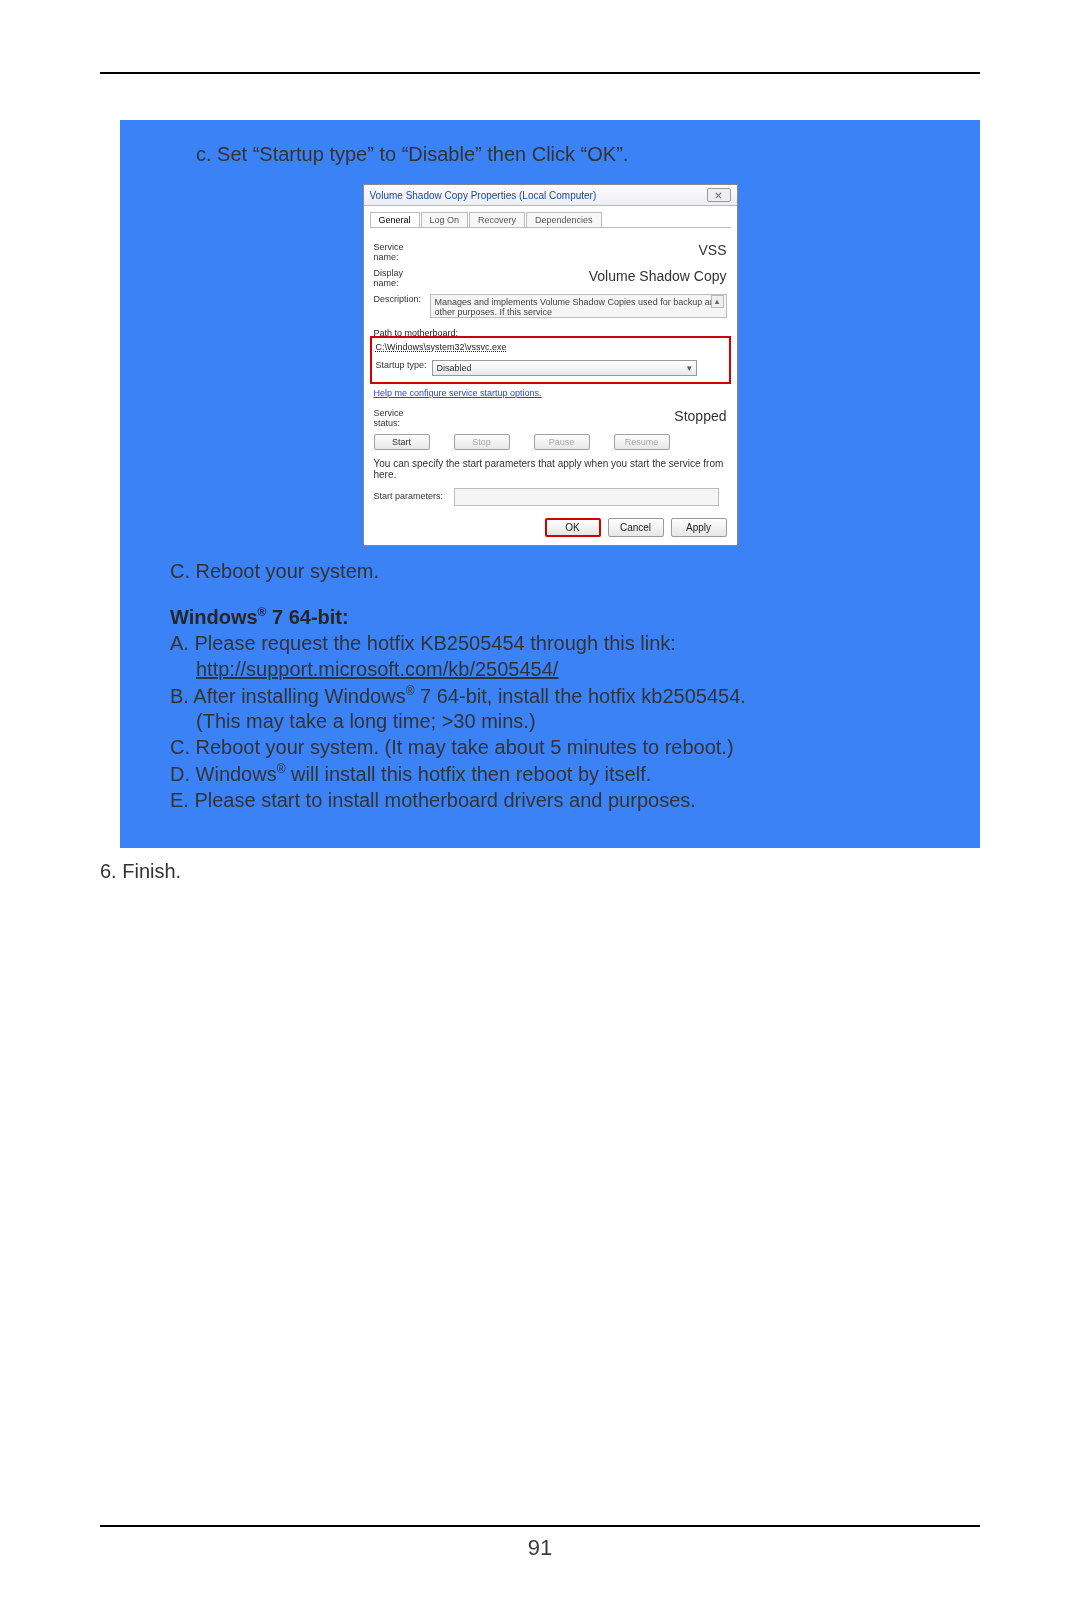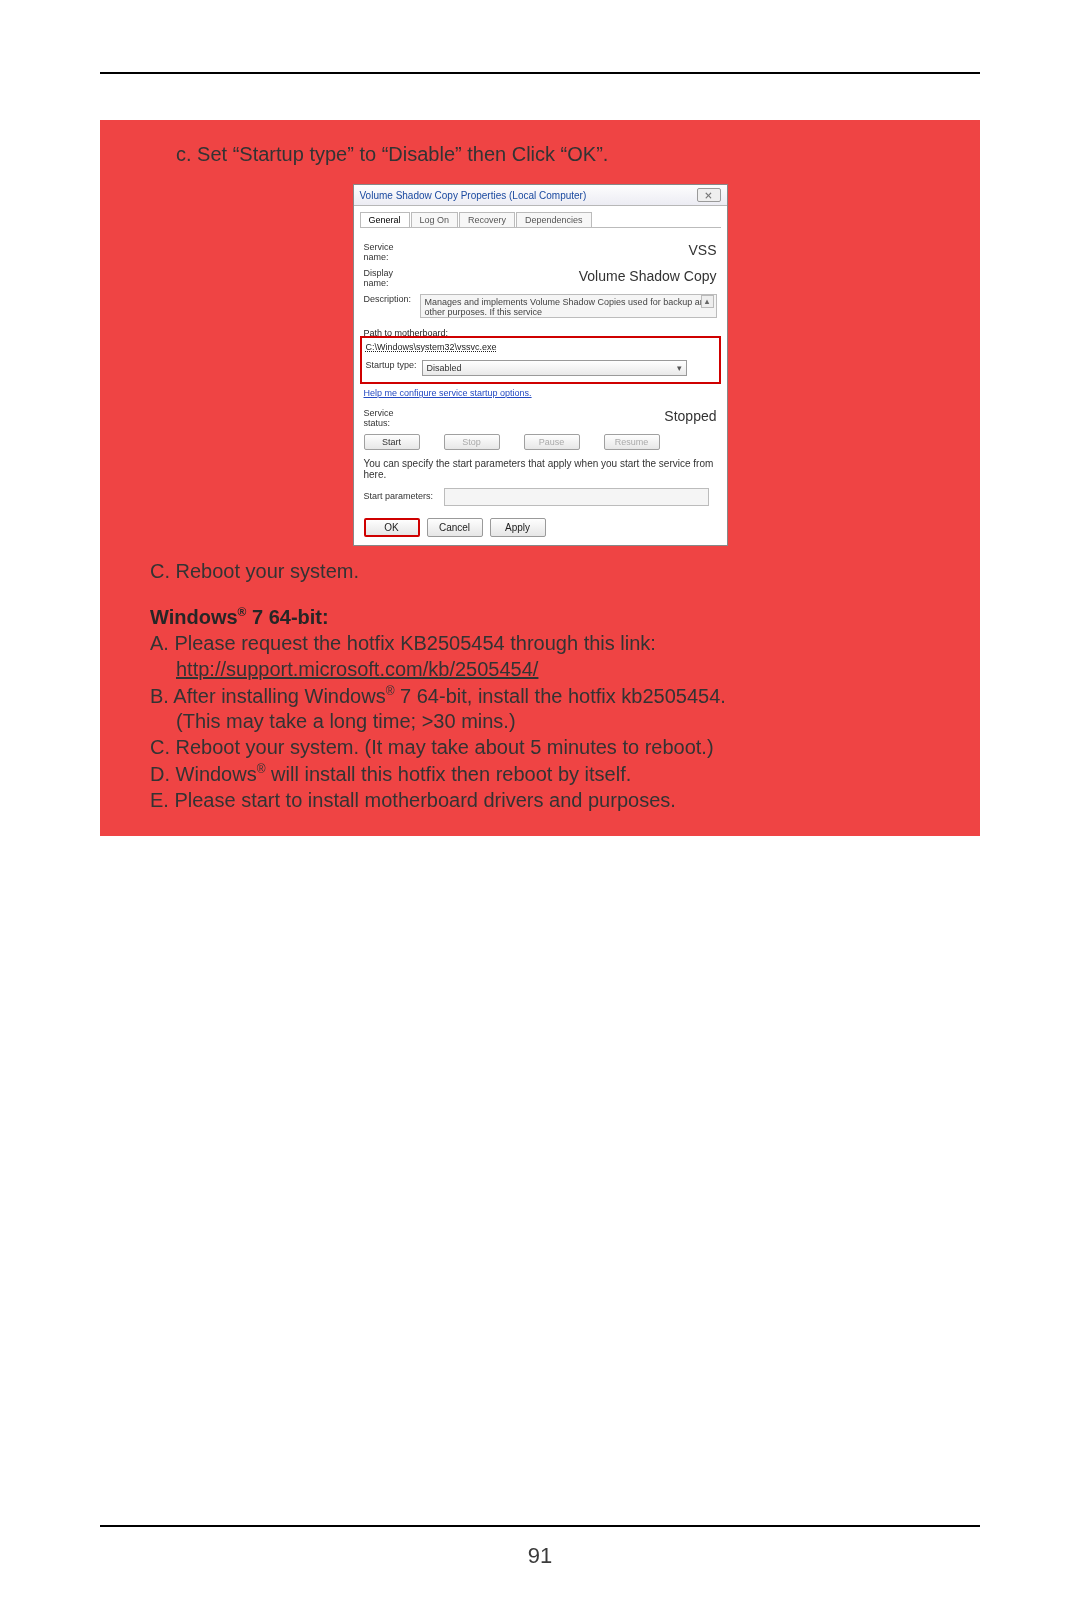--- a/index.html
+++ b/index.html
@@ -16,34 +16,35 @@
     right: 100px;
     height: 2px;
     background: #000;
   }
   .top-rule { top: 72px; }
   .bottom-rule { bottom: 92px; }
   .page-number {
     position: absolute;
     left: 50%;
     transform: translateX(-50%);
-    bottom: 50px;
+    bottom: 58px;
     font-size: 22px;
     color: #3b3b3b;
   }
   .content {
     position: absolute;
     left: 100px;
     right: 100px;
     top: 120px;
     bottom: 120px;
   }
   .gray-box {
-    background: #ef4444;
-    padding: 20px 50px 24px 50px;
+    background: #3b82f6;
+    padding: 20px 50px 36px 50px;
+    margin-left: 20px;
   }
   .line { font-size: 20px; color: #333; margin-top: 3px; }
   .indent { margin-left: 26px; }
   .heading { font-size: 20px; color: #262626; font-weight: bold; margin-top: 22px; }
   .sup { vertical-align: super; font-size: 12px; }
   .link { text-decoration: underline; }
 
   
   .shot-wrap { margin: 18px 0 14px 0; }
   .shot {
@@ -143,20 +144,21 @@
   .inputbox {
     border: 1px solid #bcbcbc;
     background: #f5f5f5;
     height: 18px;
     width: 265px;
     margin-top: 2px;
   }
   .dlg-btns {
     display: flex;
     gap: 7px;
+    justify-content: flex-end;
     padding: 6px 10px 8px 10px;
   }
   .dlg-btn {
     border: 1px solid #9a9a9a;
     background: linear-gradient(#fefefe,#e6e6e6);
     font-size: 10px;
     padding: 3px 0;
     width: 56px;
     text-align: center;
     border-radius: 2px;
@@ -258,16 +260,17 @@
       <span>B. After installing Windows</span><span class="sup">®</span><span> 7 64-bit, install the hotfix kb2505454.</span>
     </div>
     <div class="line indent">(This may take a long time; &gt;30 mins.)</div>
     <div class="line">C. Reboot your system. (It may take about 5 minutes to reboot.)</div>
     <div class="line">
       <span>D. Windows</span><span class="sup">®</span><span> will install this hotfix then reboot by itself.</span>
     </div>
     <div class="line">E. Please start to install motherboard drivers and purposes.</div>
   </div>
 
+  <div class="line" style="margin-top:12px;">6. Finish.</div>
 </div>
 
 <div class="page-rule bottom-rule"></div>
 <div class="page-number">91</div>
 
 </body></html>

